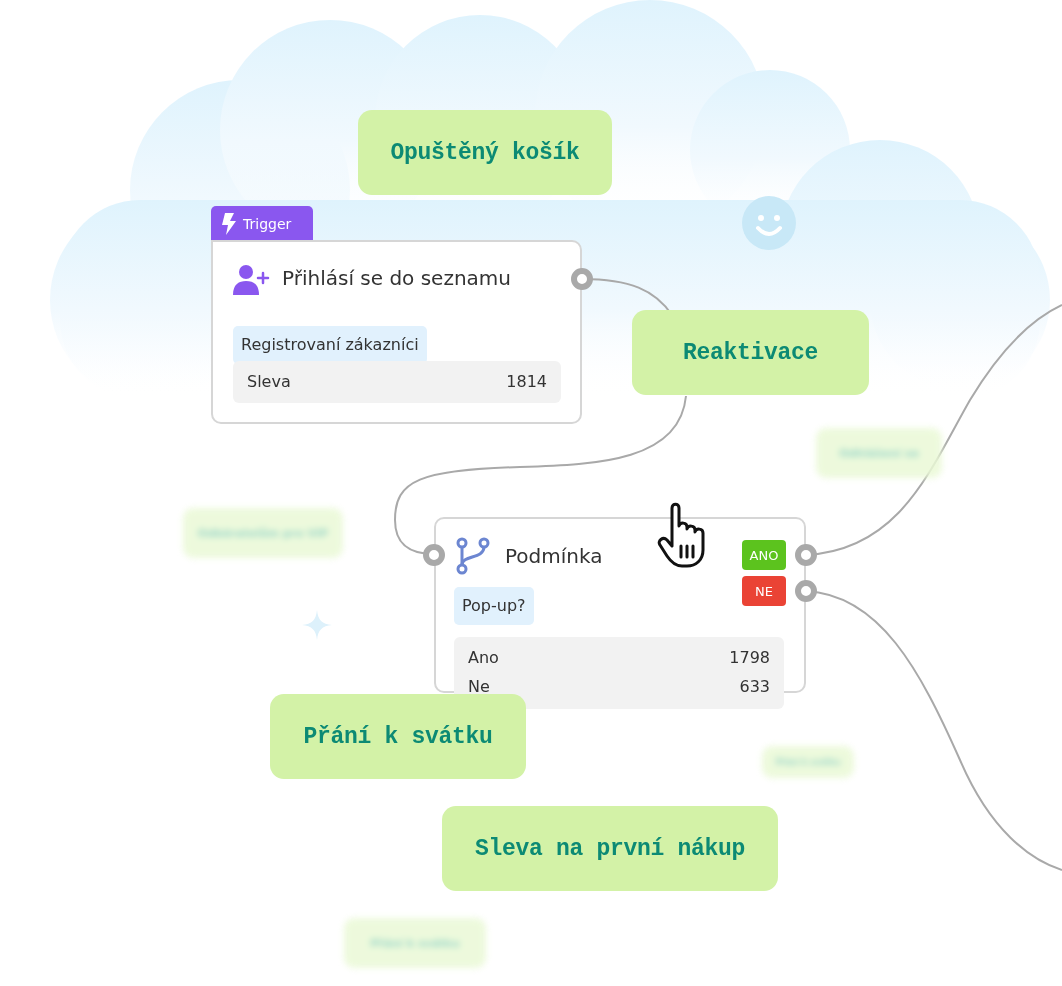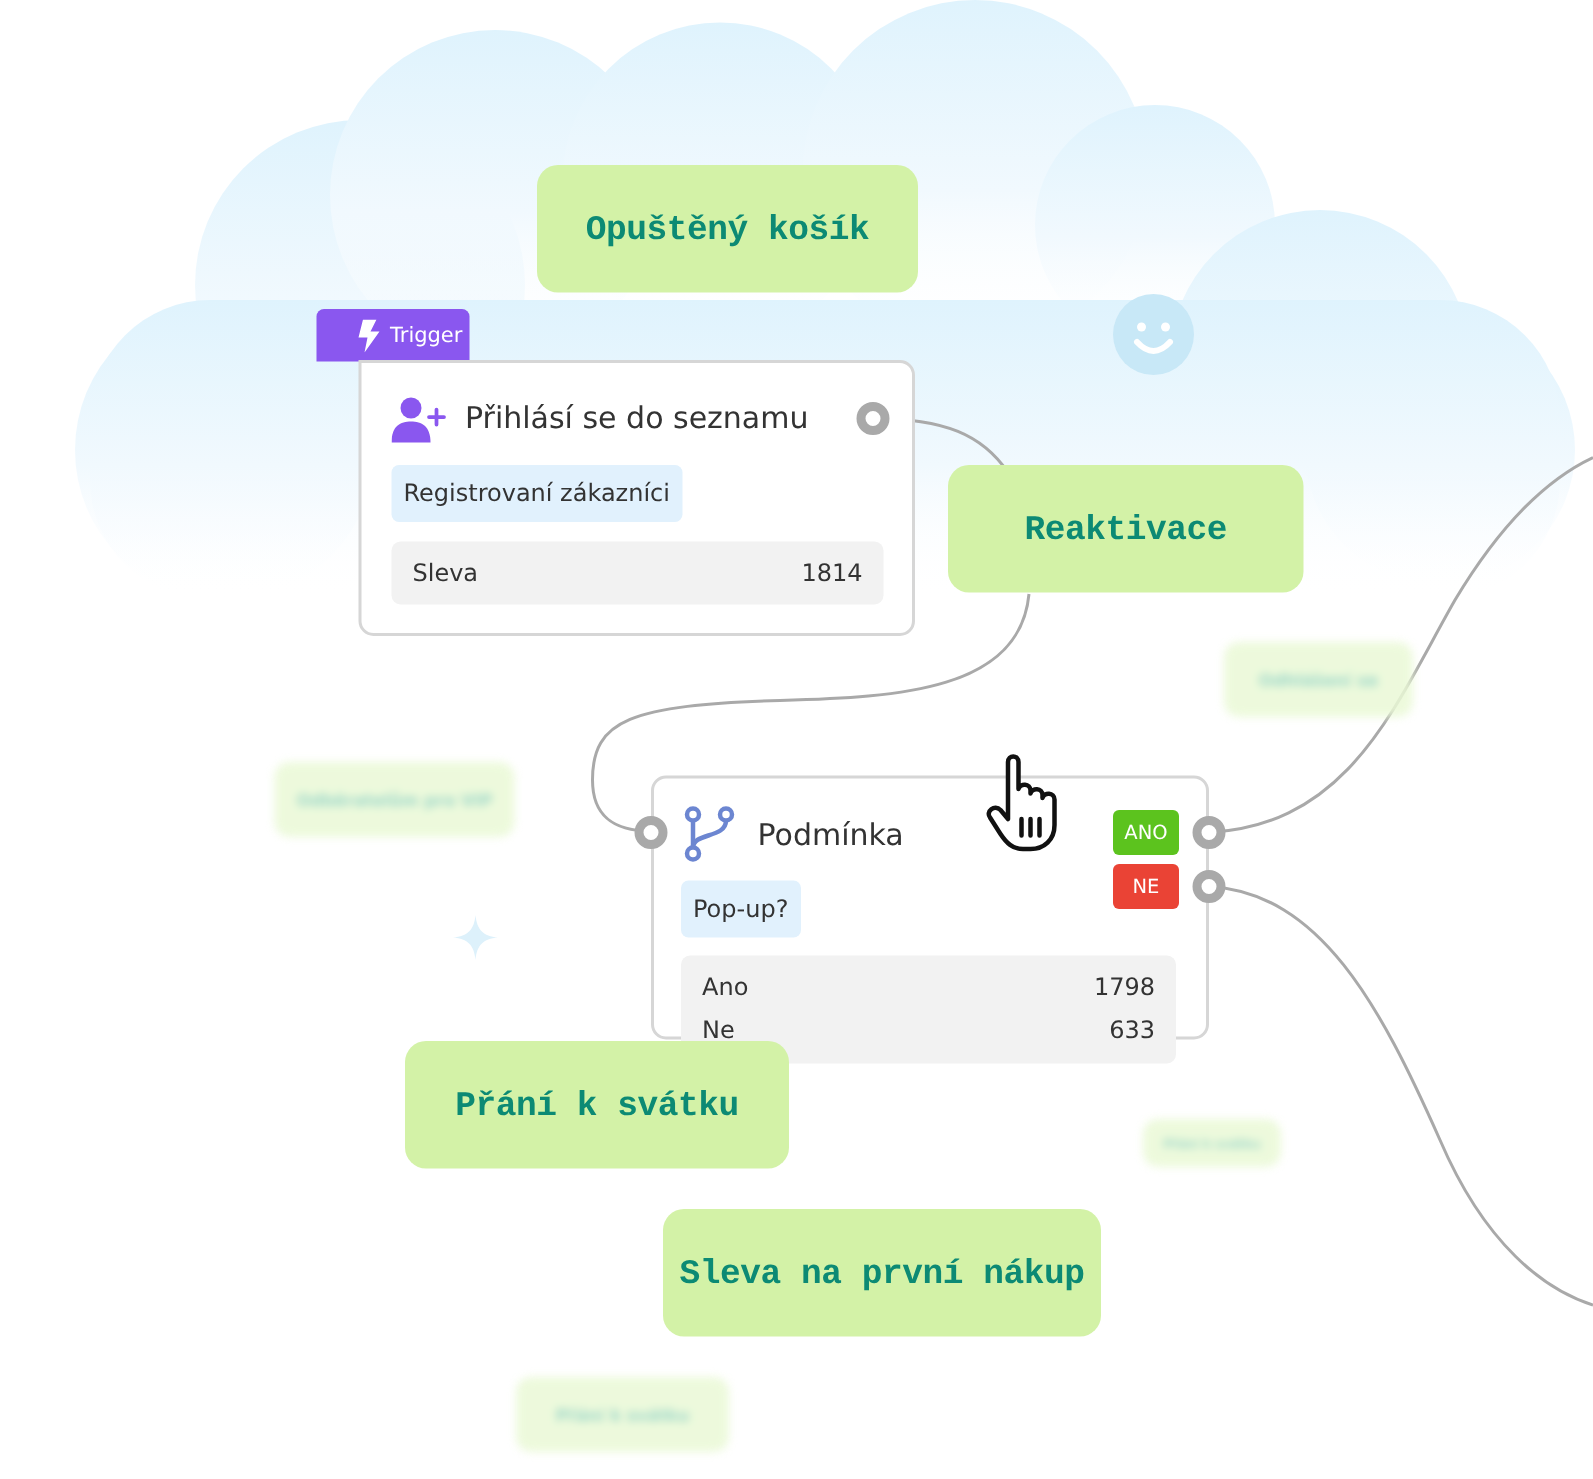--- a/index.html
+++ b/index.html
@@ -39,21 +39,21 @@
     }
     .stats {
       position: absolute; background: #f2f2f2; border-radius: 6px;
       font-size: 16px; color: #333; font-family: "DejaVu Sans", sans-serif;
     }
     .stat-row { display: flex; justify-content: space-between; padding: 0 14px; height: 29px; line-height: 29px; }
 
     .trigger-tab {
       position: absolute; left: 211px; top: 206px; width: 102px; height: 35px;
       background: #8a57ef; border-radius: 5px 5px 0 0; color: #fff;
-      font-size: 14px; display: flex; align-items: center; gap: 6px; padding-left: 27px;
+      font-size: 14px; display: flex; align-items: center; gap: 6px; padding-left: 10px;
       box-sizing: border-box; font-family: "DejaVu Sans", sans-serif;
     }
     .port {
       position: absolute; width: 22px; height: 22px; border-radius: 50%;
       background: #fff; border: 6px solid #a9a9a9; box-sizing: border-box;
     }
     .badge {
       position: absolute; width: 44px; height: 30px; border-radius: 4px; color: #fff;
       font-size: 13px; display: flex; align-items: center; justify-content: center;
       font-family: "DejaVu Sans", sans-serif;
@@ -117,28 +117,28 @@
 <div class="tag" style="left:358px;top:110px;width:254px;height:85px;">
     <span>Opuštěný košík</span>
   </div>
 
 <div class="trigger-tab">
   <svg width="16" height="22" viewBox="0 0 16 22">
     <path d="M4 0 L13 0 L9 8 L15 8 L5 22 L7 12 L1 12 Z" fill="#fff"></path>
   </svg>
   <span>Trigger</span>
 </div>
-<div class="card" style="left:211px;top:240px;width:371px;height:184px;border-radius:0 10px 10px 10px;margin-left:28px;">
+<div class="card" style="left:211px;top:240px;width:371px;height:184px;border-radius:0 10px 10px 10px;">
   <svg class="abs" style="left:20px;top:22px;" width="38" height="32" viewBox="0 0 38 32">
     <circle cx="13" cy="8" r="7" fill="#8a57ef"></circle>
     <path d="M0 31 C0 20, 6 17, 13 17 C20 17, 26 20, 26 31 Z" fill="#8a57ef"></path>
     <path d="M30 9 V19 M25 14 H35" stroke="#8a57ef" stroke-width="2.5" stroke-linecap="round"></path>
   </svg>
   <div class="card-title" style="left:69px;top:24px;">Přihlásí se do seznamu</div>
-  <div class="chip" style="left:20px;top:68px;">Registrovaní zákazníci</div>
+  <div class="chip" style="left:20px;top:84px;">Registrovaní zákazníci</div>
   <div class="stats" style="left:20px;top:119px;width:328px;height:42px;padding-top:6px;box-sizing:border-box;">
     <div class="stat-row">
       <span>Sleva</span>
       <span>1814</span>
     </div>
   </div>
 </div>
 <div class="port" style="left:571px;top:268px;"></div>
 
 <div class="tag" style="left:632px;top:310px;width:237px;height:85px;">
@@ -175,15 +175,15 @@
 <div class="port" style="left:795px;top:580px;"></div>
 
 <svg class="abs" style="left:656px;top:502px;" width="62" height="68" viewBox="0 0 62 68">
   <path d="M16 6 C16 1, 23 1, 23 6 L23 24 C24 20, 31 20, 31 25 L31 27 C32 23, 39 23, 39 28 L39 30 C40 26, 47 26, 47 31 L47 48 C47 58, 40 64, 31 64 L26 64 C19 64, 15 60, 11 54 L4 43 C1 39, 7 34, 11 38 L16 44 Z" fill="#fff" stroke="#111" stroke-width="3" stroke-linejoin="round"></path>
   <path d="M25 44 V55 M31 44 V55 M37 44 V55" stroke="#111" stroke-width="3" stroke-linecap="round"></path>
 </svg>
 
 <div class="tag" style="left:270px;top:694px;width:256px;height:85px;">
     <span>Přání k svátku</span>
   </div>
-<div class="tag" style="left:442px;top:806px;width:292px;height:85px;">
+<div class="tag" style="left:442px;top:806px;width:336px;height:85px;">
     <span>Sleva na první nákup</span>
   </div>
 
 </body></html>

